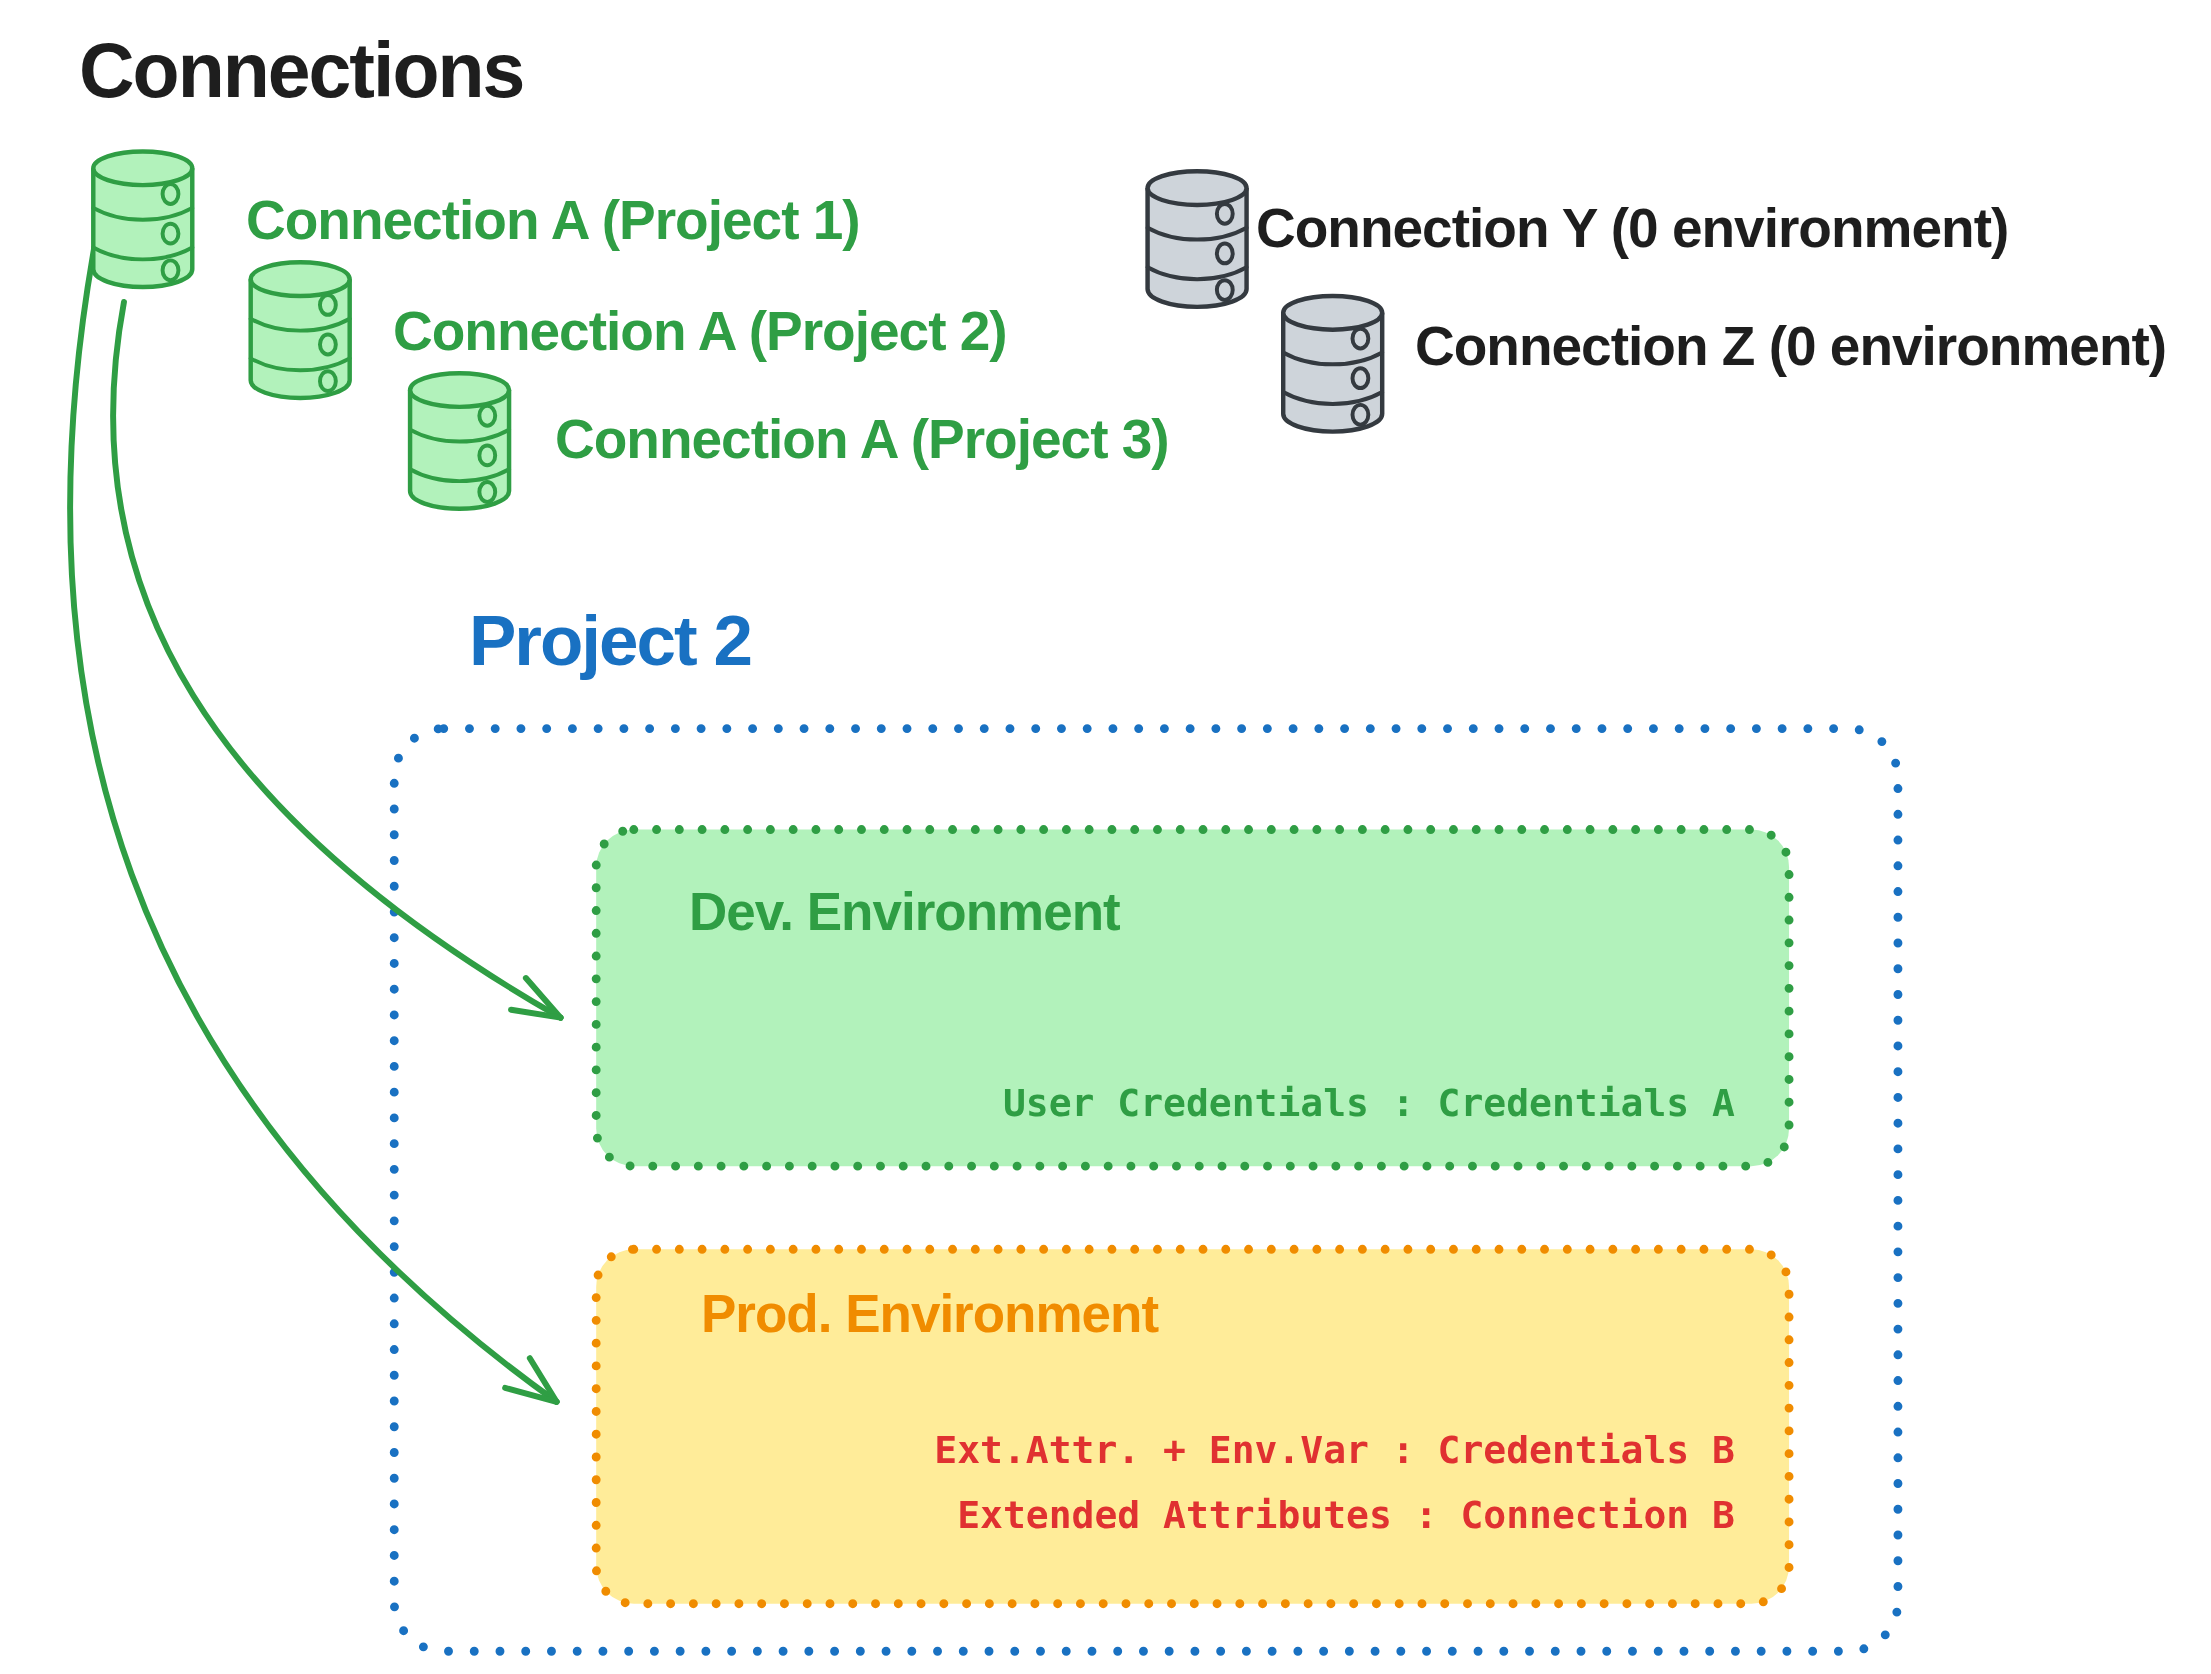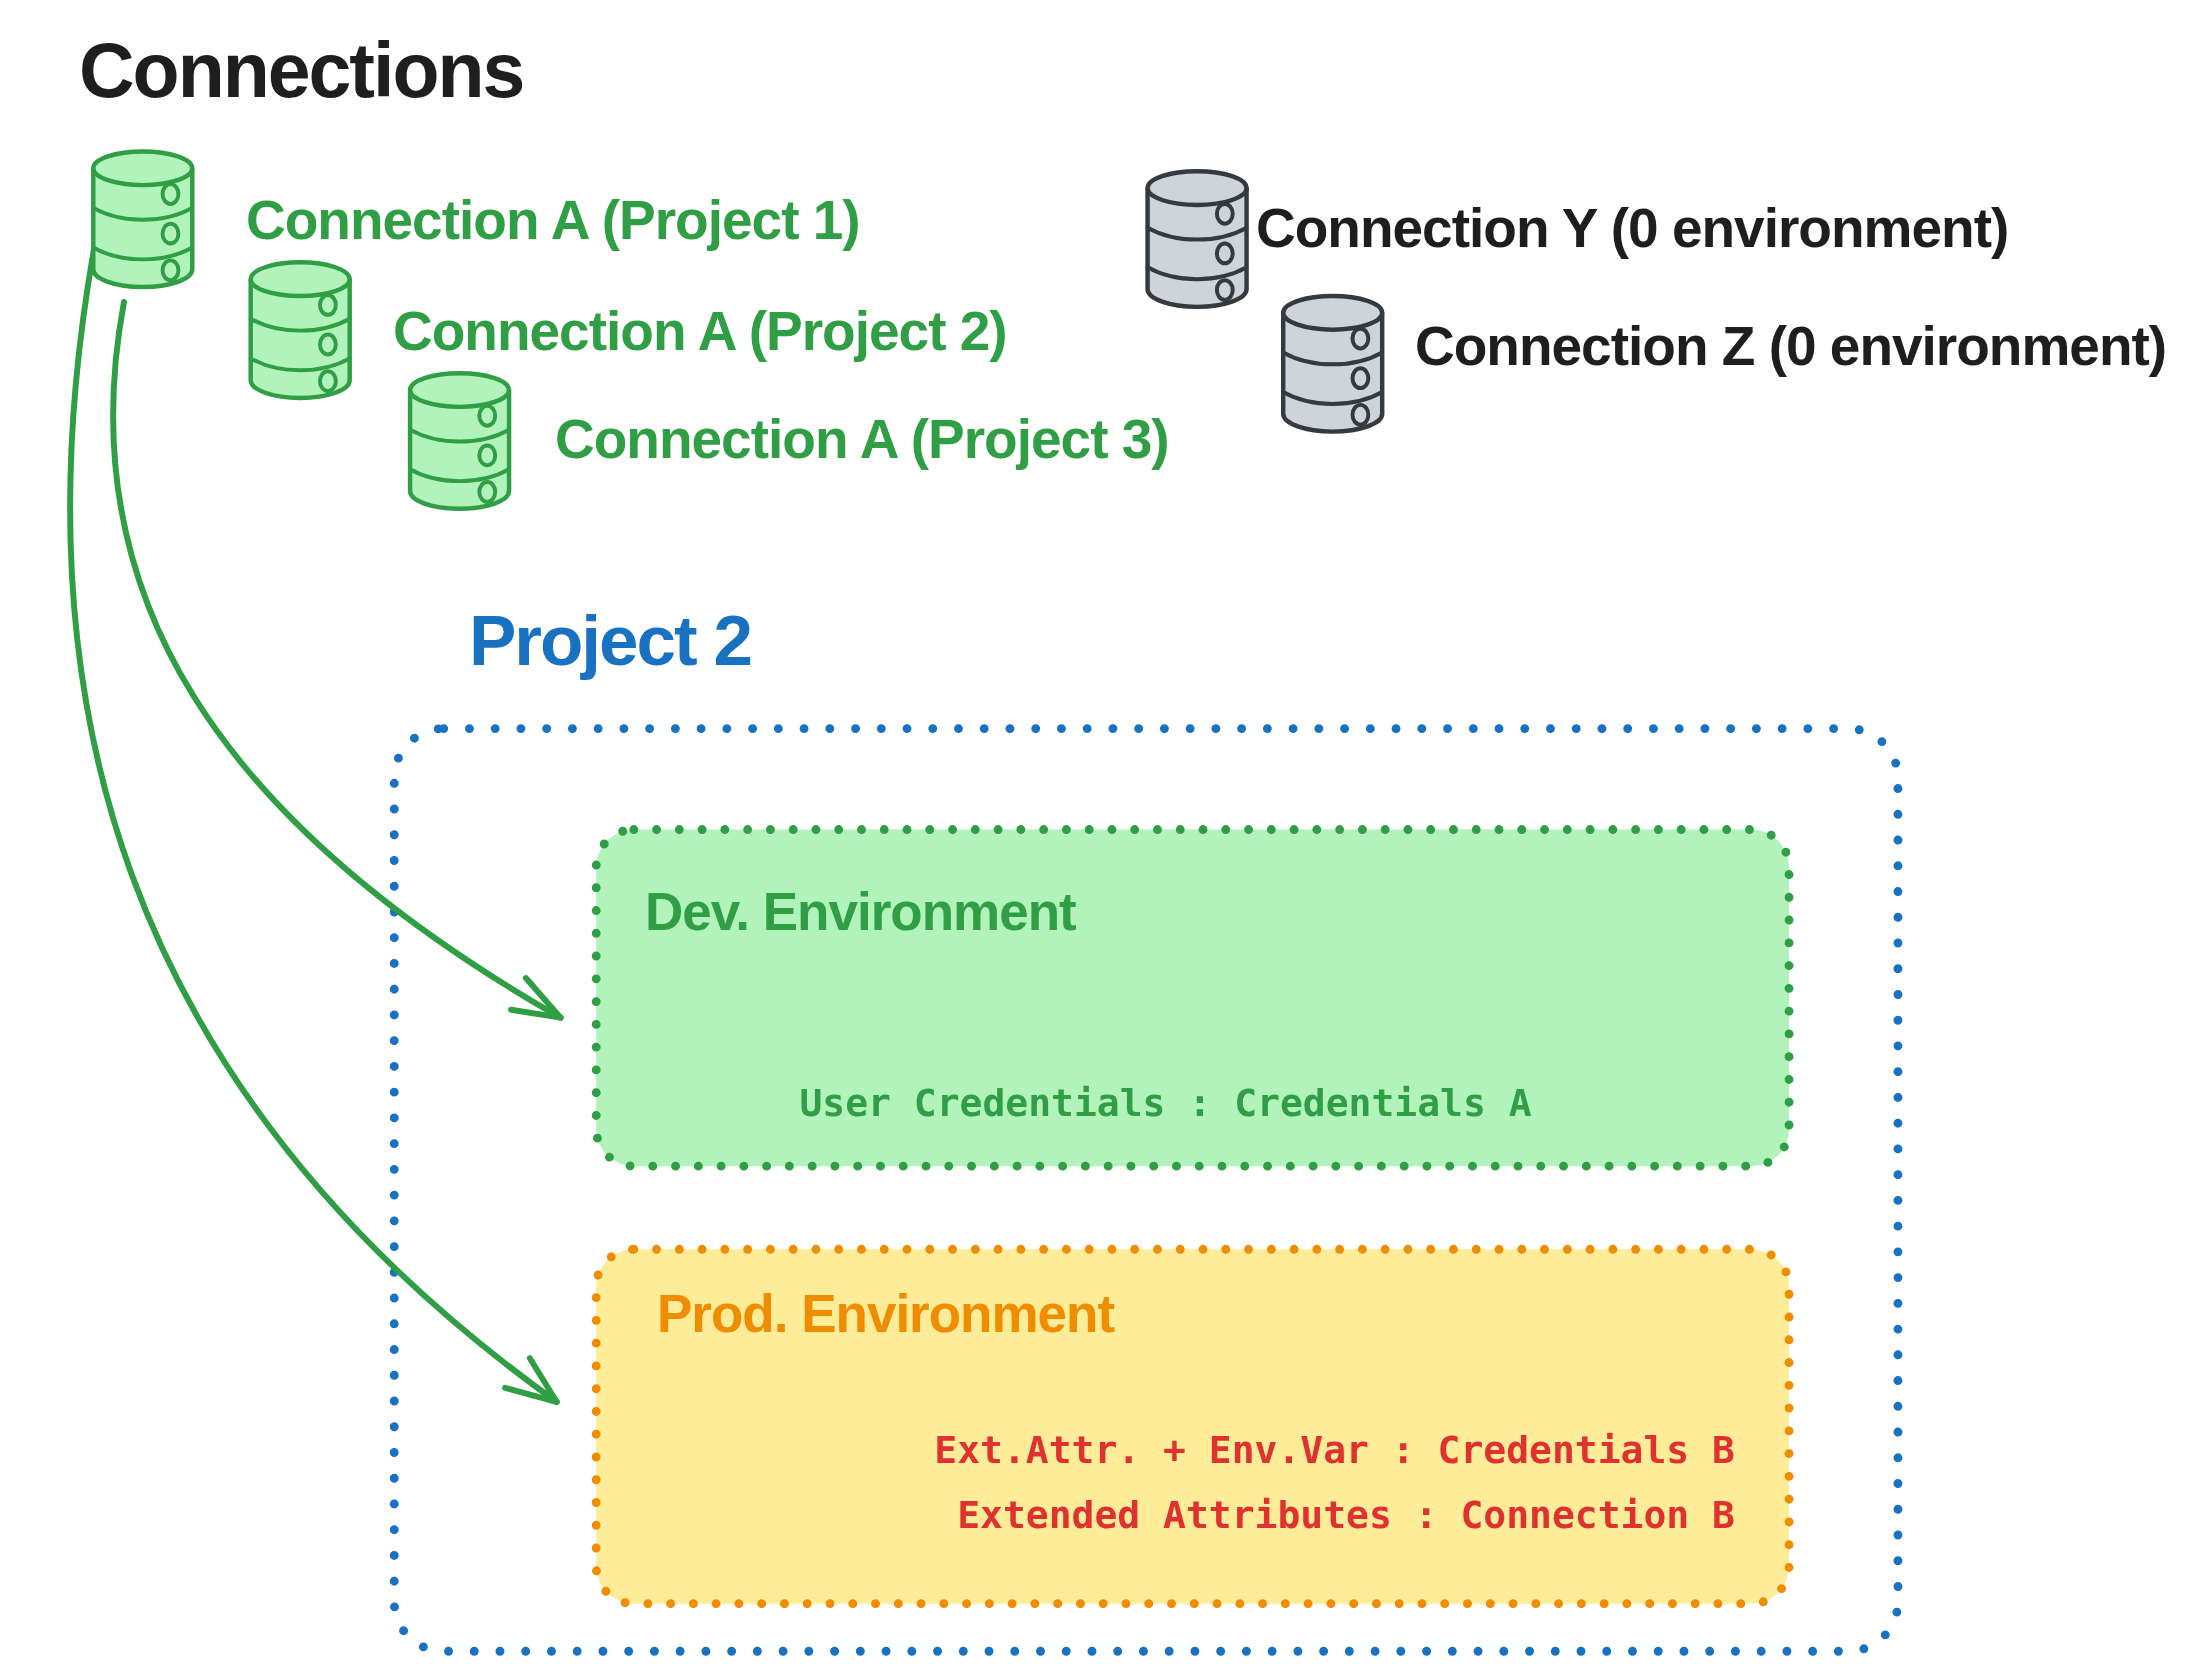--- a/index.html
+++ b/index.html
@@ -17,28 +17,28 @@
   .page-title{left:79px; top:26px; font-size:77px; font-weight:700; letter-spacing:-2px; color:var(--c-black,#1e1e1e);}
   .conn-label{font-size:55px; font-weight:600; letter-spacing:-1px; line-height:61px;}
   .conn-green{color:var(--c-green,#2f9e44);margin-left:15px;}
   .conn-black{color:var(--c-black,#1e1e1e);}
   .lbl-a1{left:231px; top:190px;}
   .lbl-a2{left:378px; top:301px;}
   .lbl-a3{left:540px; top:409px;}
   .lbl-y{left:1256px; top:198px;}
   .lbl-z{left:1415px; top:316px;}
   .project-title{left:469px; top:600px; font-size:71px; font-weight:700; letter-spacing:-2px; color:var(--c-blue,#1971c2);}
-  .env-title{font-size:53px; font-weight:700; letter-spacing:-1px;}
+  .env-title{font-size:53px; font-weight:700; letter-spacing:-1px;margin-left:44px;}
   .dev-title{left:645px; top:881px; color:var(--c-green,#2f9e44);}
   .prod-title{left:657px; top:1283px; color:var(--c-orange,#f08c00);}
   .mono-block{
     position:absolute; left:596px; width:1139px; text-align:right;
     font-family:"DejaVu Sans Mono", monospace; font-weight:700; font-size:38px; line-height:65px;
   }
-  .dev-map{top:1071px; color:var(--c-green,#2f9e44);text-align:center;}
+  .dev-map{top:1071px; color:var(--c-green,#2f9e44);}
   .prod-map{top:1418px; color:var(--c-red,#e03131);}
   .db-green{--db-stroke:var(--c-green,#2f9e44); --db-fill:var(--c-green-fill,#b2f2bb);}
   .db-gray{--db-stroke:var(--c-gray,#343a40); --db-fill:var(--c-gray-fill,#ced4da);}
 </style>
 </head>
 <body>
 
 <div class="canvas">
 
   <svg class="layer" viewBox="0 0 2234 1691">

